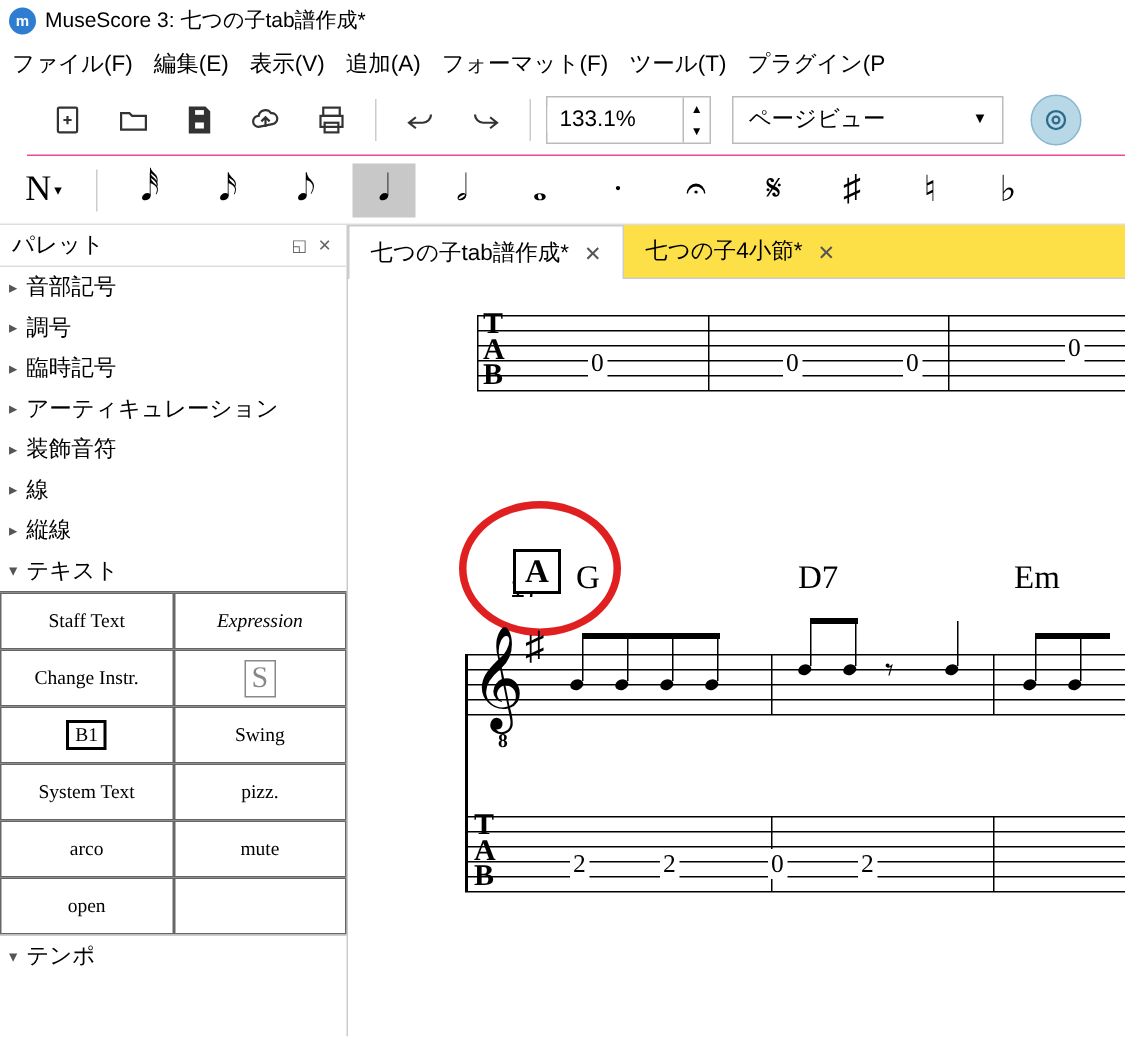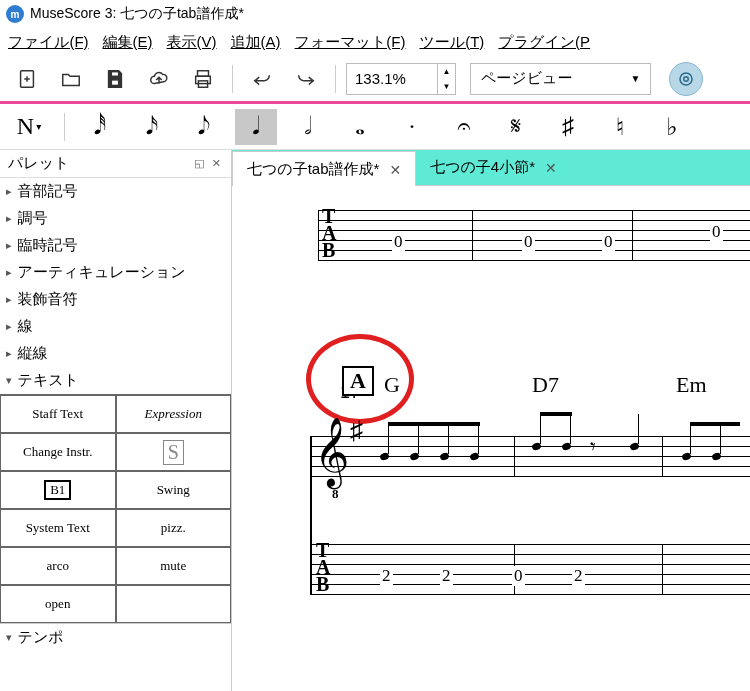--- a/index.html
+++ b/index.html
@@ -1,21 +1,21 @@
 <!DOCTYPE html>
 <html><head>
 <meta charset="utf-8">
 <style>
   * { box-sizing: border-box; margin: 0; padding: 0; }
   body { font-family: "Segoe UI", "Meiryo", sans-serif; font-size: 13px; background: #fff; width: 750px; height: 691px; overflow: hidden; }
   .titlebar { height: 28px; display: flex; align-items: center; padding: 0 6px; background: #fff; }
   .app-icon { width: 18px; height: 18px; border-radius: 50%; background: #2e7dd1; color: #fff; display: flex; align-items: center; justify-content: center; font-size: 10px; font-weight: bold; margin-right: 6px; }
   .title-text { font-size: 14px; }
-  .menubar { height: 28px; display: flex; align-items: center; padding: 0 8px; gap: 14px; font-size: 15px; text-decoration: underline; }
-  .toolbar1 { height: 48px; display: flex; align-items: center; padding: 0 8px; gap: 6px; border-bottom: 3px solid #ec4899; }
+  .menubar { height: 28px; display: flex; align-items: center; padding: 0 8px; gap: 14px; font-size: 15px; }
+  .toolbar1 { height: 48px; display: flex; align-items: center; padding: 0 8px; gap: 6px; border-bottom: 1px solid #ec4899; margin-left: 18px; }
   .tbtn { width: 38px; height: 38px; display: flex; align-items: center; justify-content: center; background: #fff; border: none; cursor: pointer; }
   .tbtn svg { width: 22px; height: 22px; stroke: #333; fill: none; stroke-width: 1.6; }
   .sep { width: 1px; height: 28px; background: #ccc; margin: 0 4px; }
   .zoom-box { display: flex; align-items: center; border: 1px solid #bbb; height: 32px; }
   .zoom-val { width: 90px; padding: 0 8px; font-size: 15px; border: none; outline: none; }
   .zoom-arrows { width: 18px; display: flex; flex-direction: column; border-left: 1px solid #bbb; height: 100%; }
   .zoom-arrows div { flex: 1; display: flex; align-items: center; justify-content: center; font-size: 8px; cursor: pointer; }
   .view-sel { display: flex; align-items: center; border: 1px solid #bbb; height: 32px; padding: 0 10px; font-size: 15px; cursor: pointer; margin-left: 8px; gap: 48px; }
   .view-sel .tri { margin-left: 10px; font-size: 10px; }
   .round-btn { width: 34px; height: 34px; border-radius: 50%; background: #b8d8e8; border: 1px solid #88b8d0; margin-left: 12px; display: flex; align-items: center; justify-content: center; cursor:pointer; }
@@ -29,21 +29,21 @@
   .pal-list { flex: 0 0 auto; }
   .pal-item { padding: 4px 8px 4px 6px; font-size: 15px; cursor: pointer; display:flex; align-items:center; }
   .pal-item::before { content: "▸"; font-size: 11px; color: #555; margin-right: 6px; }
   .pal-item.open::before { content: "▾"; }
   .text-grid { border-top: 1px solid #666; }
   .tg-row { display: flex; height: 38px; }
   .tg-cell { flex: 1; border: 1px solid #666; display: flex; align-items: center; justify-content: center; font-size: 13px; font-family: serif; cursor: pointer; }
   .tg-cell.em { font-style: italic; }
   .tg-cell.bold { font-weight: normal; }
   .score-area { flex: 1; display: flex; flex-direction: column; overflow: hidden; }
-  .tabs { height: 36px; display: flex; align-items: flex-start; background: #5eead4; border-bottom: 1px solid #ccc; }
+  .tabs { height: 36px; display: flex; align-items: center; background: #fde047; border-bottom: 1px solid #ccc; }
   .tab { padding: 8px 14px; font-size: 15px; display: flex; align-items: center; gap: 10px; cursor: pointer; }
   .tab.active { background: #fff; border: 1px solid #ccc; border-bottom: 1px solid #fff; position: relative; top: 1px; }
   .tab .x { font-size: 14px; color: #555; }
   .canvas { flex: 1; position: relative; background: #fff; overflow: hidden; }
   .staff-lines { position: absolute; left: 0; right: 0; }
   .staff-lines div { height: 1px; background: #000; position: absolute; left: 0; right: 0; }
   .tab-lbl { position: absolute; font-family: serif; font-weight: bold; font-size: 20px; line-height: 0.85; }
   .fret { position: absolute; font-family: serif; font-size: 17px; background: #fff; padding: 0 2px; }
   .chord { position: absolute; font-family: serif; font-size: 22px; }
   .meas-no { position: absolute; font-family: Liberation Sans, sans-serif; font-size: 18px; margin-left: 48px; }

